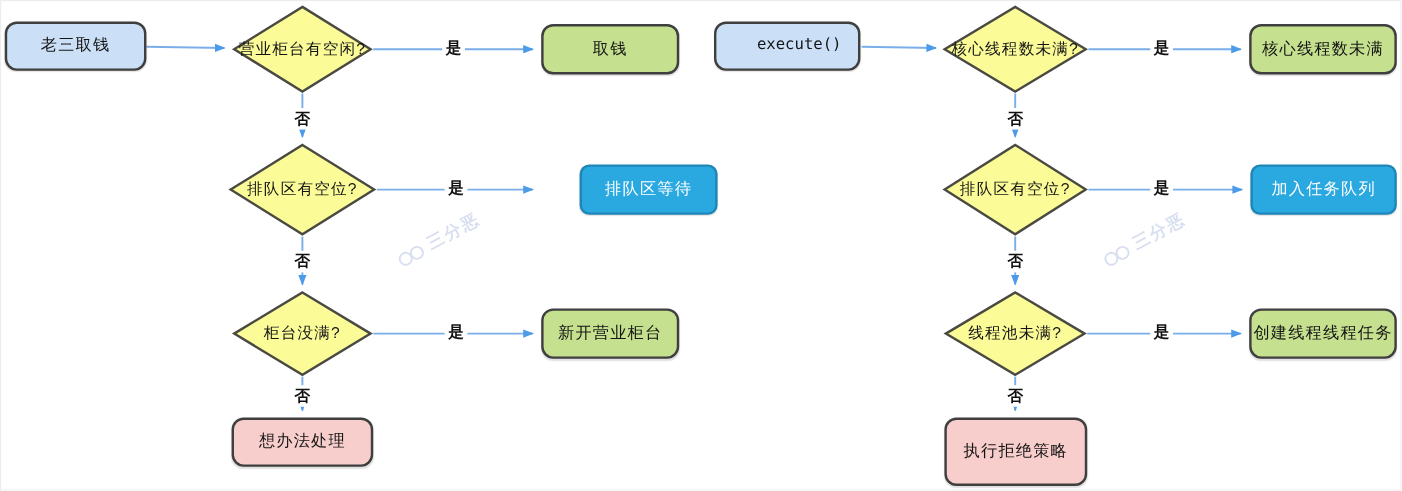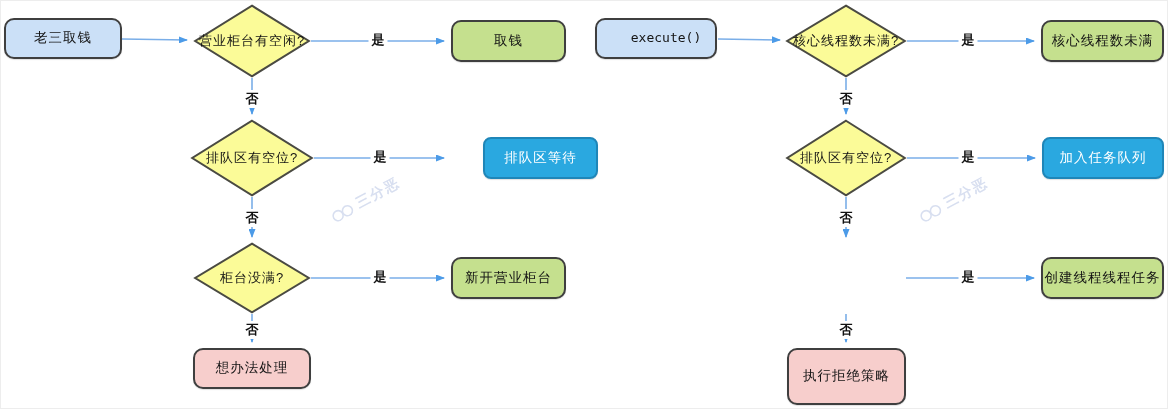--- a/index.html
+++ b/index.html
@@ -232,20 +232,26 @@
     <svg class="diamond-shape" viewBox="0 0 100 100" preserveAspectRatio="none">
       <polygon points="50,1 99,50 50,99 1,50" vector-effect="non-scaling-stroke"></polygon>
     </svg>
     <span class="node-label">排队区有空位?</span>
   </div>
 
   <div class="node box cyan" style="left:1041px; top:136px; width:122px; height:42px;">
     <span class="node-label">加入任务队列</span>
   </div>
 
+  <div class="node diamond" style="left:786px; top:242px; width:118px; height:70px;">
+    <svg class="diamond-shape" viewBox="0 0 100 100" preserveAspectRatio="none">
+      <polygon points="50,1 99,50 50,99 1,50" vector-effect="non-scaling-stroke"></polygon>
+    </svg>
+    <span class="node-label">线程池未满?</span>
+  </div>
 
   <div class="node box green" style="left:1040px; top:256px; width:123px; height:42px;">
     <span class="node-label">创建线程线程任务</span>
   </div>
 
   <div class="node box pink" style="left:786px; top:347px; width:119px; height:57px;">
     <span class="node-label">执行拒绝策略</span>
   </div>
 
   <span class="edge-label" style="left:967px; top:39px;">是</span>

